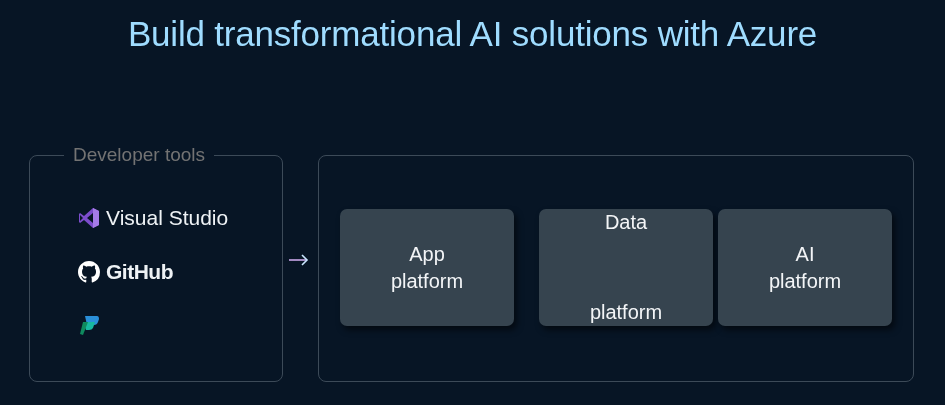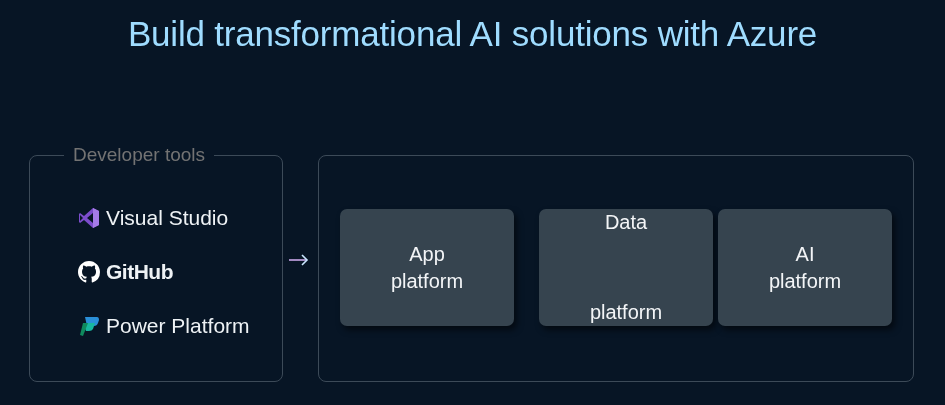--- a/index.html
+++ b/index.html
@@ -143,21 +143,20 @@
   </div>
 
   <div class="tool" style="top:158px;">
     <span class="icon">
       <svg width="22" height="22" viewBox="0 0 22 22">
         <path d="M7 2 L19 2 Q21 2 21 5 L20 8 Q19 11 16 11 L9 11 Z" fill="#2a8fd8"></path>
         <path d="M5 8 L17 8 L15 14 Q14 16 11 16 L8 16 Z" fill="#17b8a0"></path>
         <path d="M5 8 L10 8 L5 21 L2 20 Z" fill="#0f8a5e"></path>
       </svg>
     </span>
-    <span class="label">Power Platform</span>
   </div>
 </div>
 
 <div id="arrow">
   <svg width="24" height="14" viewBox="0 0 24 14">
     <line x1="2" y1="7" x2="20" y2="7" stroke="#c9a7e8" stroke-width="1.6"></line>
     <polyline points="15,2 20,7 15,12" fill="none" stroke="#c9e6ff" stroke-width="1.6"></polyline>
   </svg>
 </div>
 

